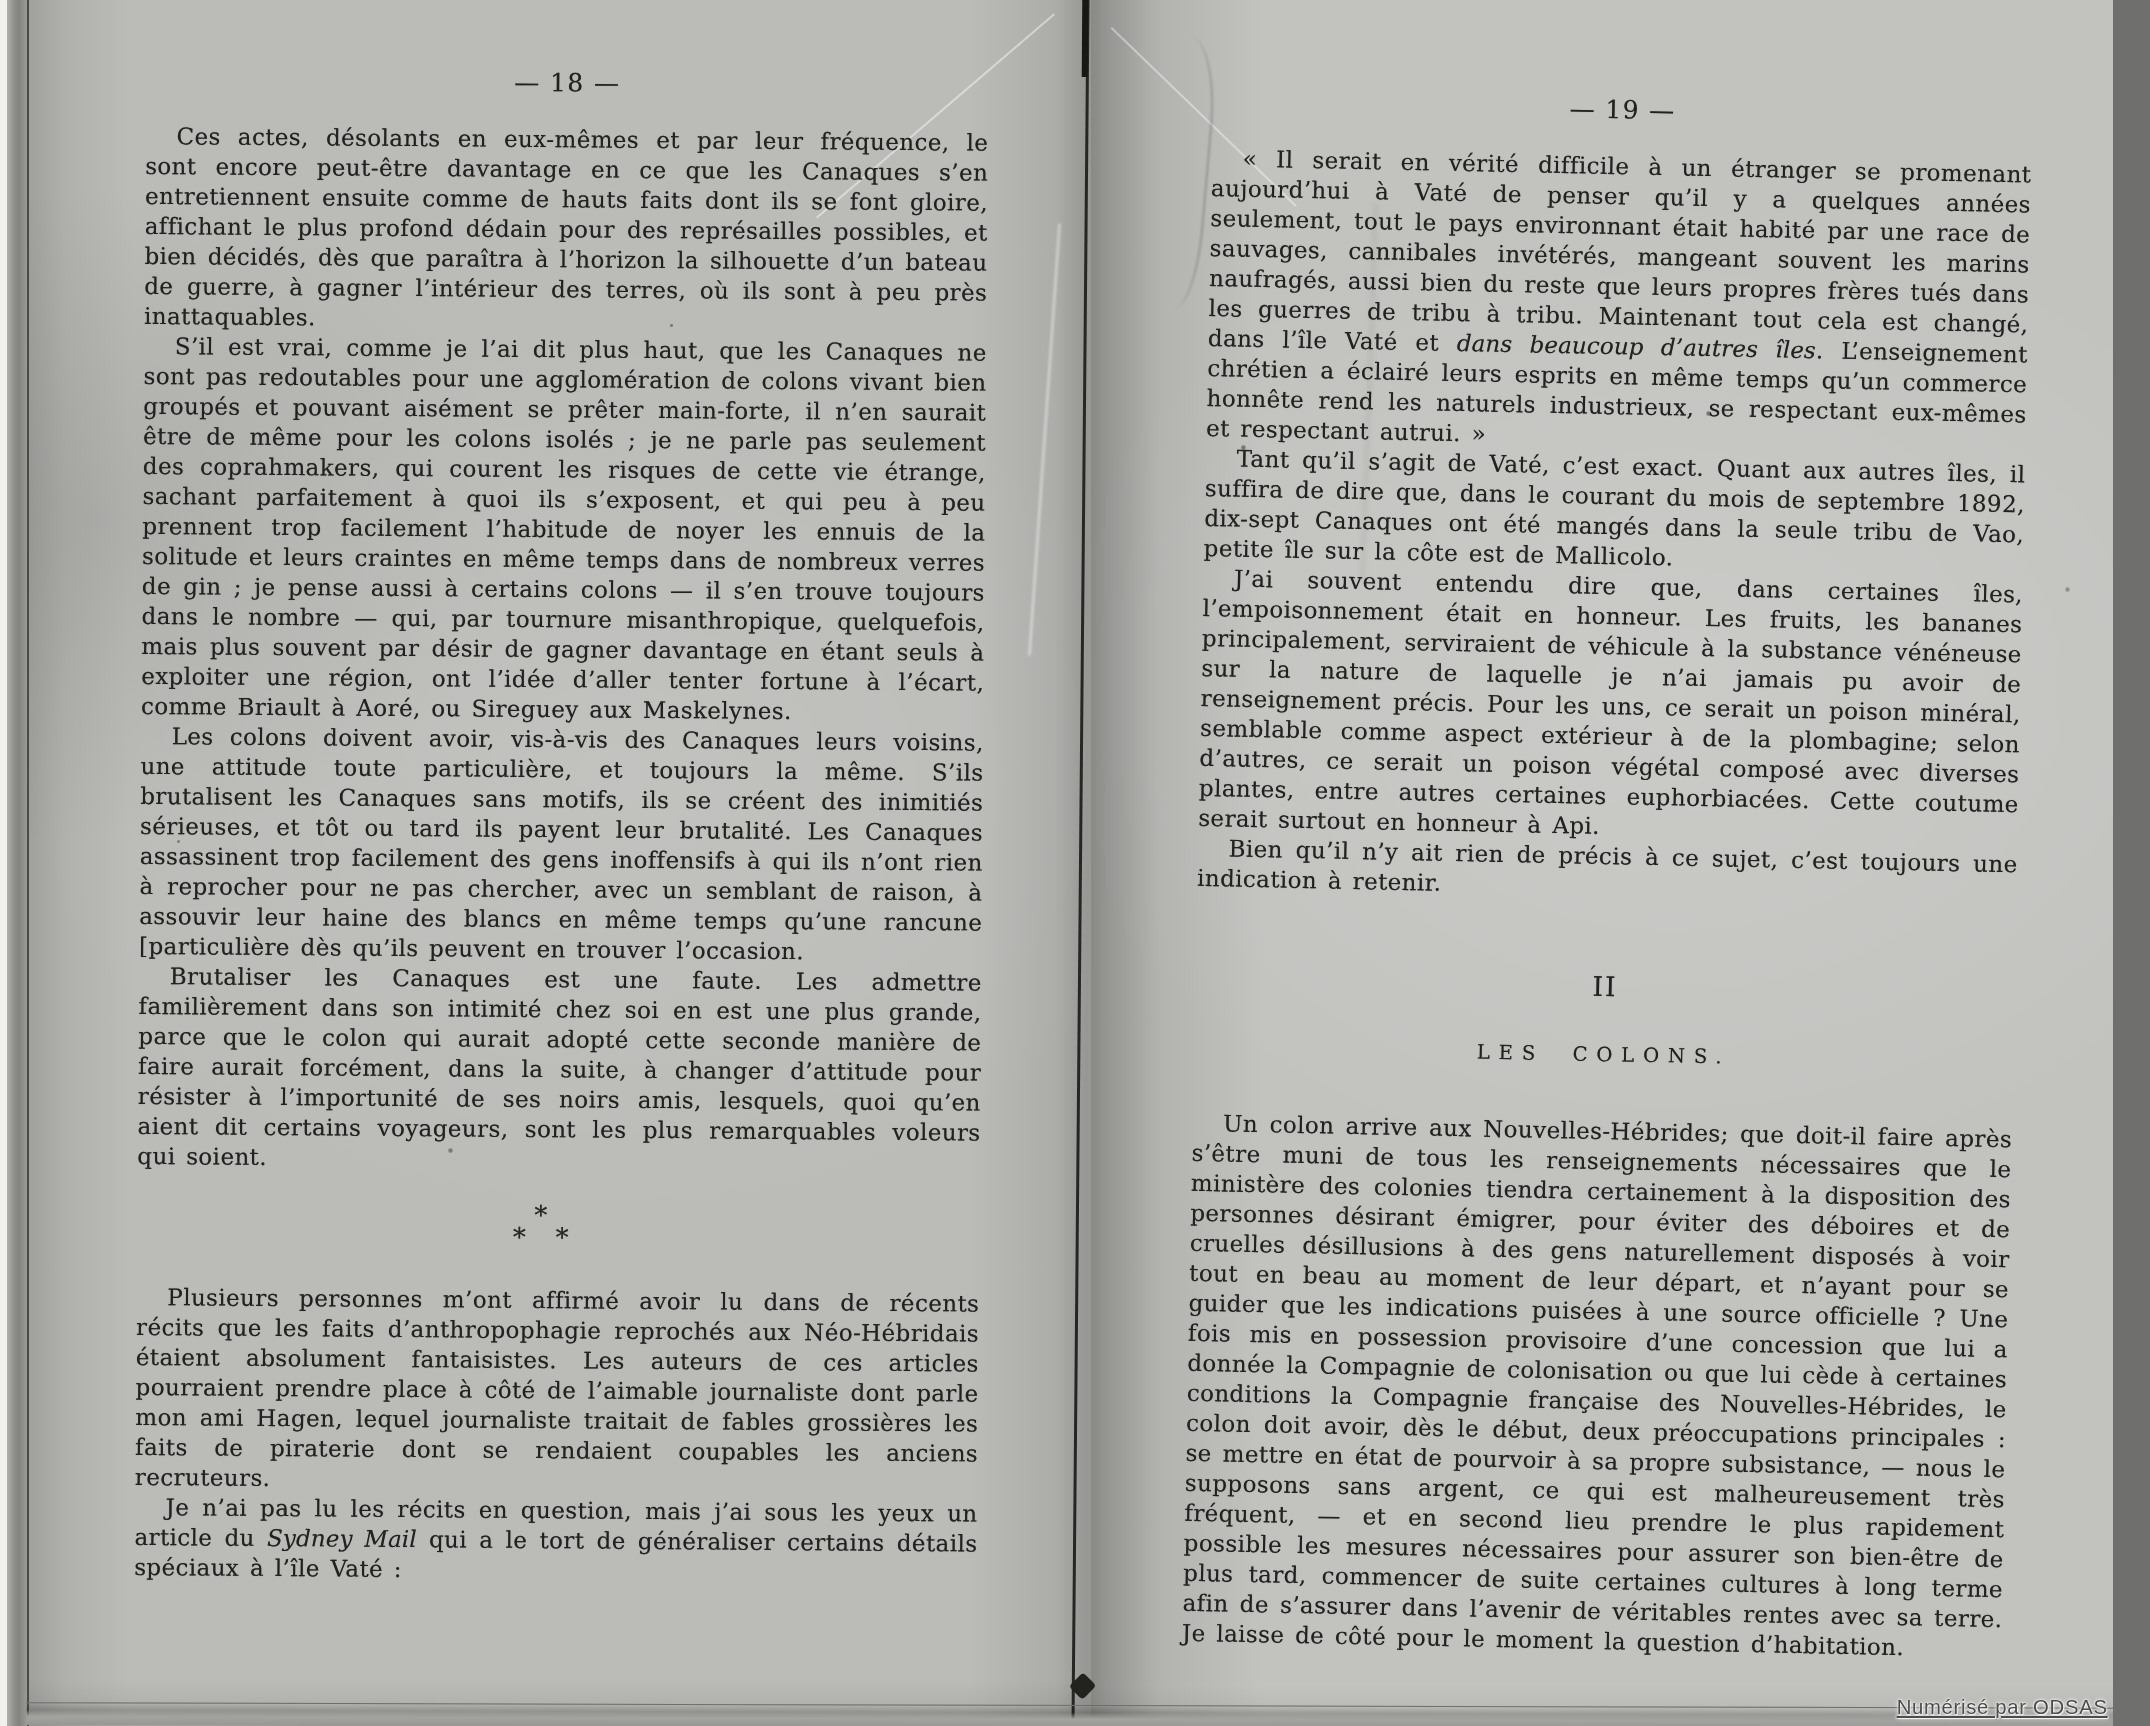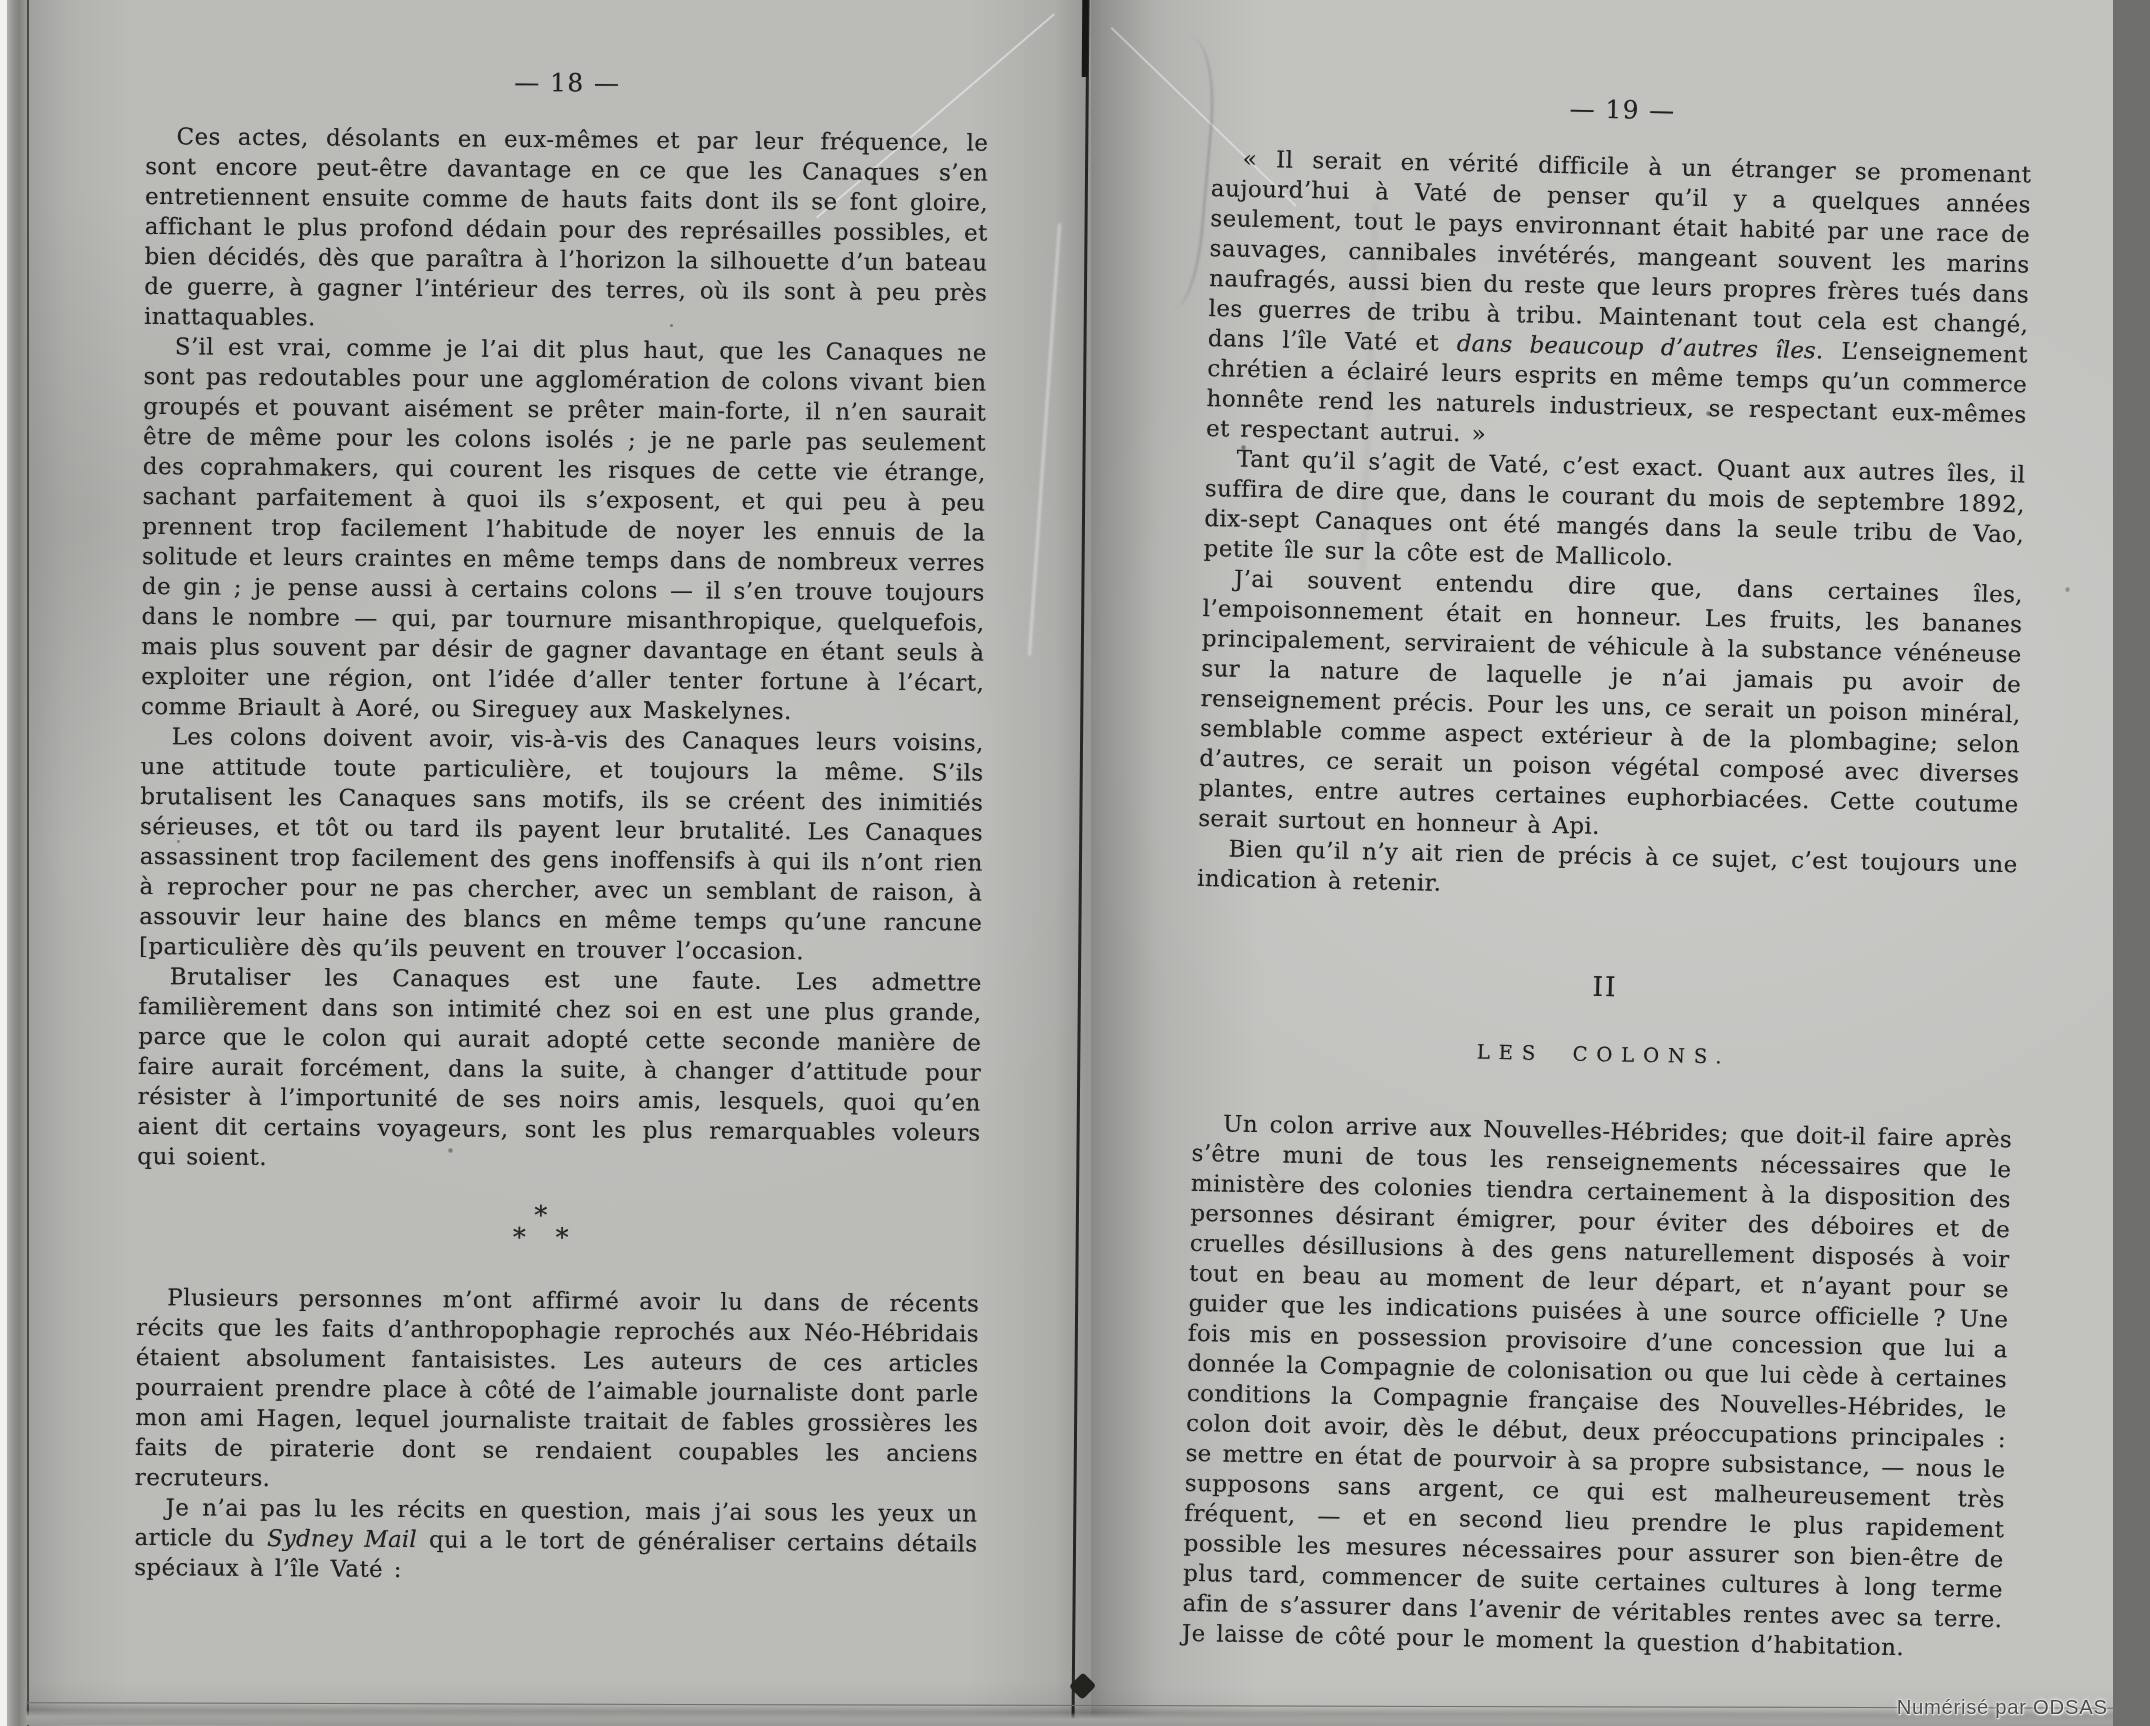--- a/index.html
+++ b/index.html
@@ -96,20 +96,21 @@
                   text-shadow:0 0 0.7px rgba(25,25,25,0.5);}
   .chapter-title{text-align:center;font-size:19.6px;line-height:24.4px;margin:41px 0 49px 0;
                  letter-spacing:8.8px;word-spacing:13.5px;text-shadow:0 0 0.7px rgba(25,25,25,0.5);}
   
   .watermark{
     position:absolute;right:5.4px;top:1696px;
     font-family:"Liberation Sans","DejaVu Sans",sans-serif;
     font-size:20.3px;color:var(--watermark-text,#4c4c4c);
     text-shadow:0 0 2px #ffffff, 0 0 4.1px #ffffff, 0.7px 0.7px 1.4px #ffffff;
     letter-spacing:0.7px;
+    text-decoration:underline;
   }
 </style>
 </head>
 <body>
 
 <div class="scan">
 
   <div class="strip-white"></div>
   <div class="strip-cover"></div>
   <div class="page-left"></div>

